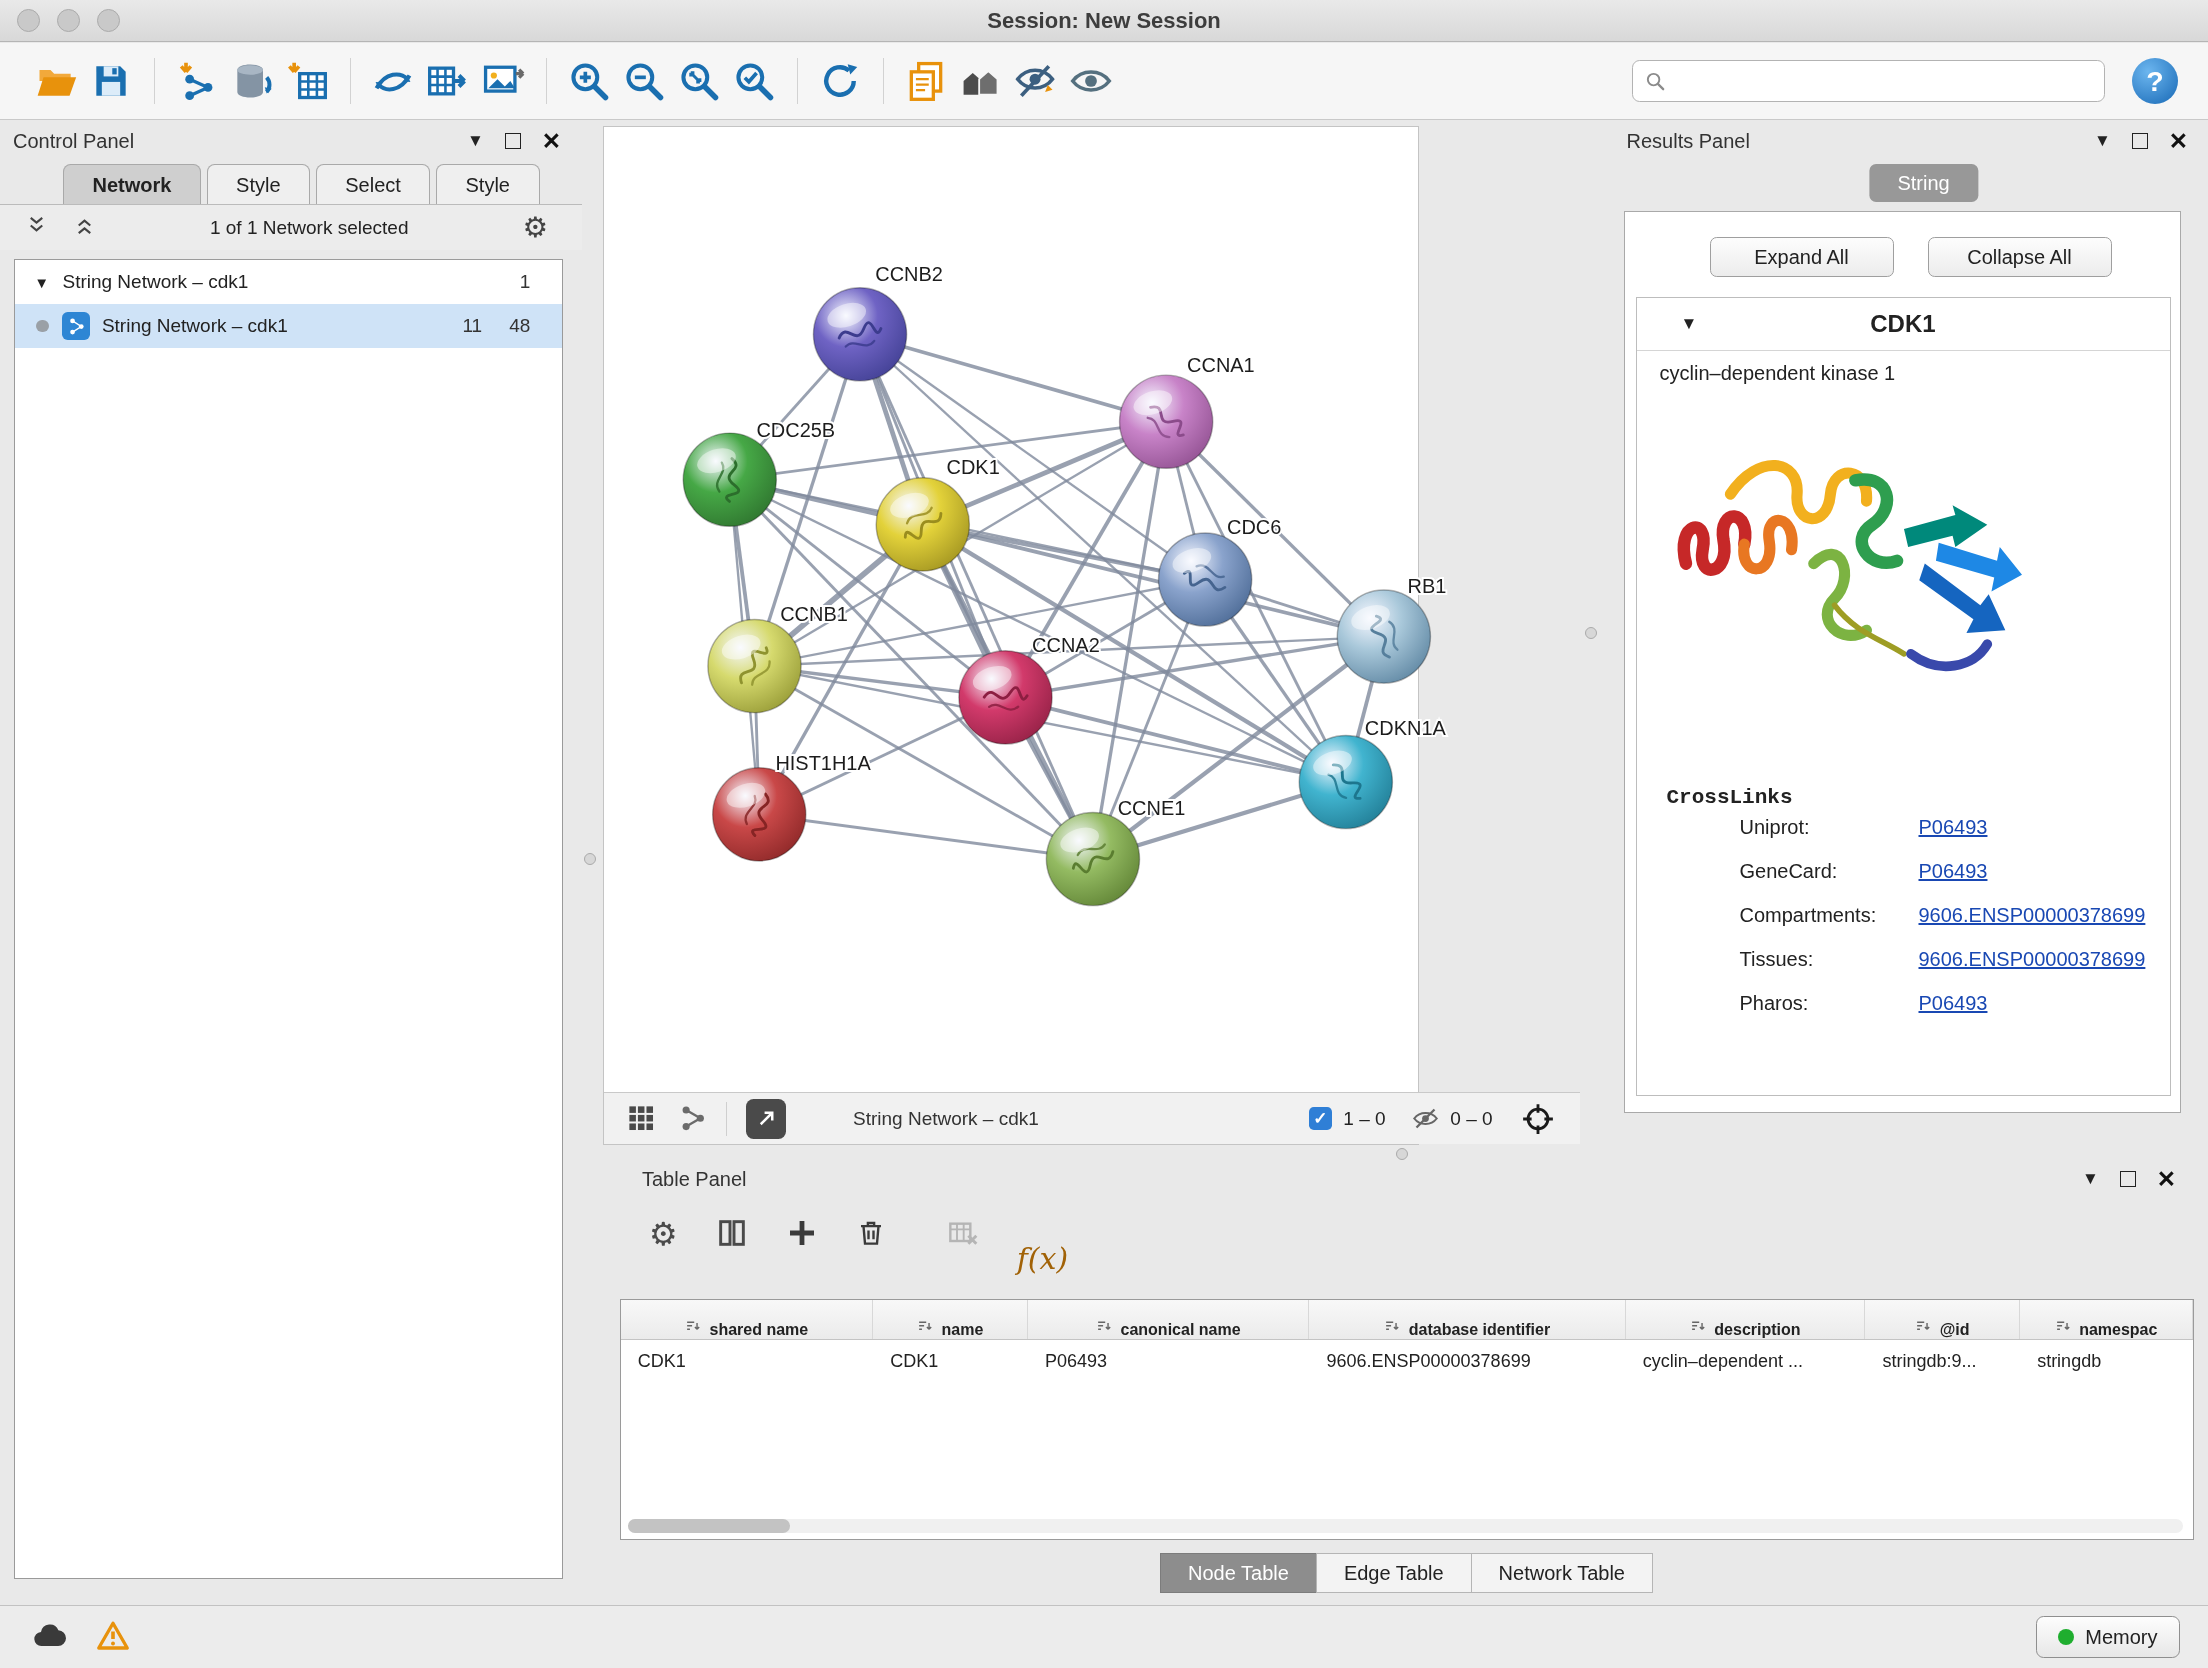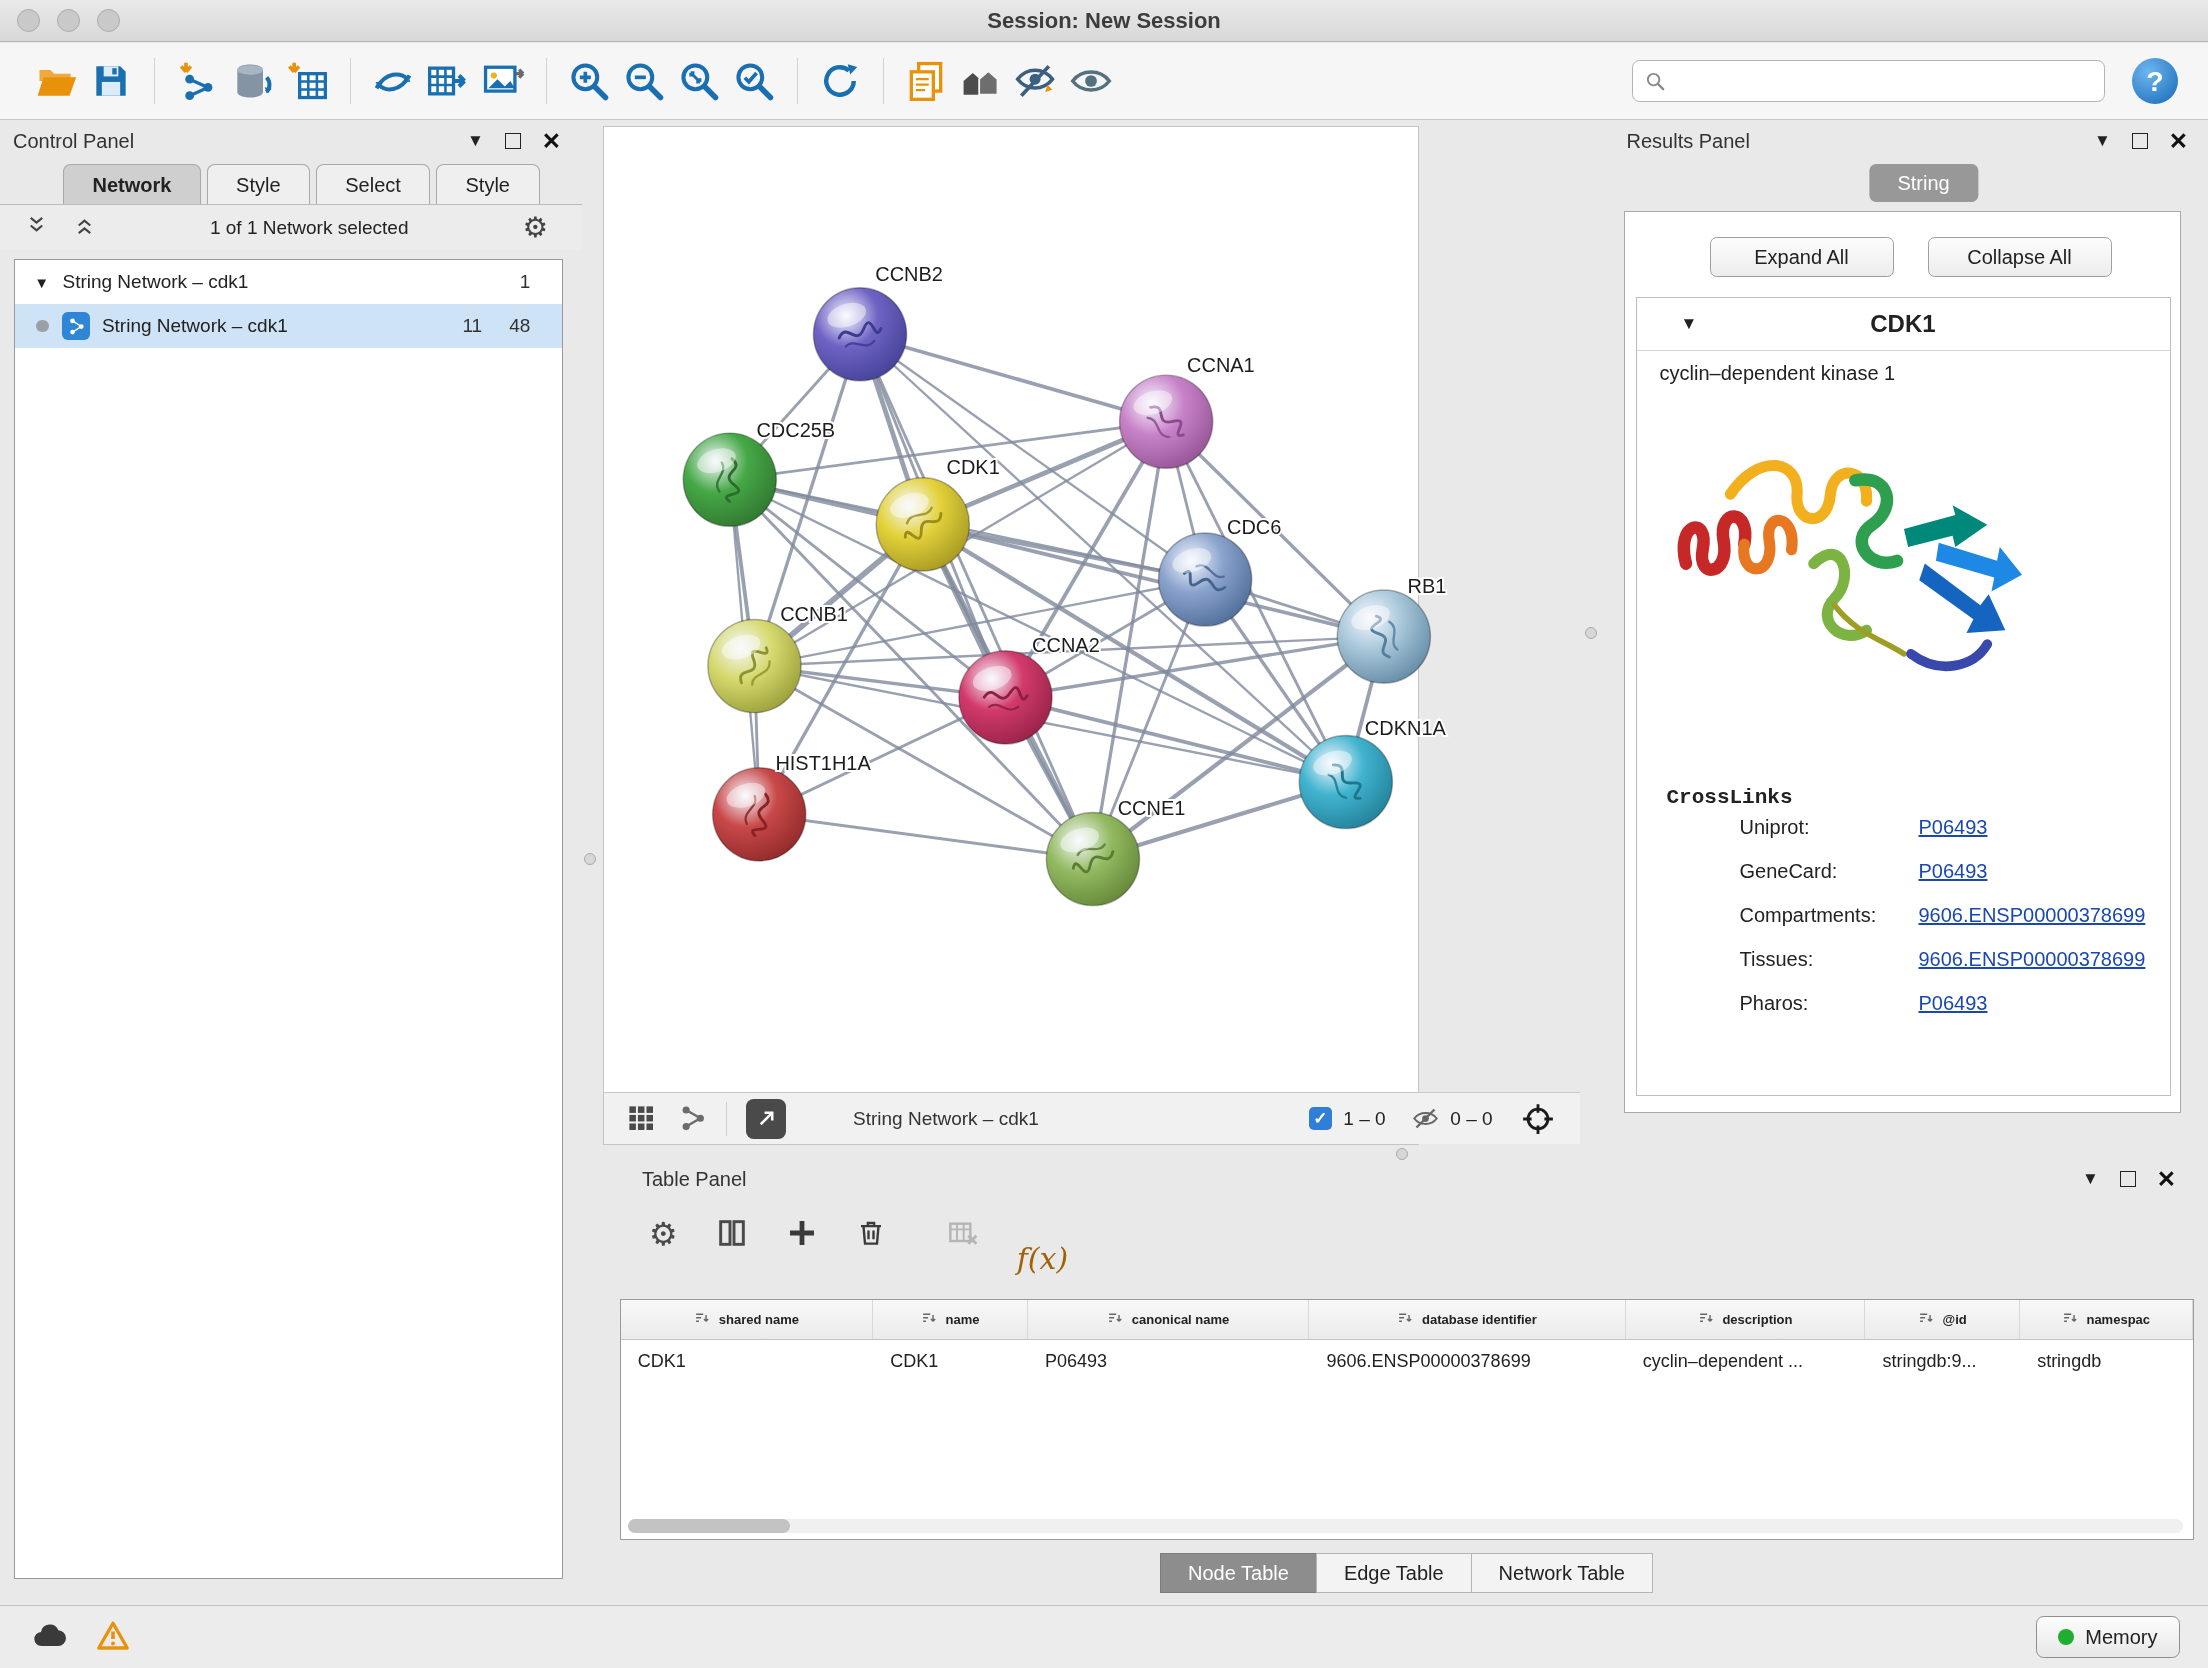--- a/index.html
+++ b/index.html
@@ -103,21 +103,21 @@
   
   #table-panel { position:absolute; left:615px; top:1158px; width:1582px; height:441px; }
   #table-panel .panel-header { padding-left:27px; }
   #tp-toolbar { height:68px; display:flex; align-items:center; padding-left:34px; gap:38px; }
   #tp-toolbar .gear { font-family:"DejaVu Sans", sans-serif; font-size:32px; color:#4a4a4a; }
   #tp-toolbar .fx { font-family:"DejaVu Serif", serif; font-style:italic; font-size:30px; color:#a16207;margin-top:48px; }
   #tp-table { position:absolute; left:4.8px; top:141px; width:1574px; height:241px;
     background:#fff; border:1px solid #9a9a9a; overflow:hidden; }
   #tp-head { display:flex; height:40px; background:linear-gradient(#f8f8f8,#ebebeb);
     border-bottom:1px solid #c4c4c4; }
-  .th { display:flex; align-items:center; justify-content:center; gap:7.6px; font-size:13px;
+  .th { display:flex; align-items:flex-end; justify-content:center; gap:7.6px; font-size:16px;
     font-weight:bold; border-right:1px solid #d8d8d8; overflow:hidden; white-space:nowrap; }
   #tp-row { display:flex; height:42px; align-items:center; }
   .td { font-size:18px; padding-left:17px; overflow:hidden; white-space:nowrap; }
   #tp-hscroll { position:absolute; left:7.6px; bottom:5.7px; width:1555px; height:14.3px;
     background:#f0f0f0; border-radius:7.6px; }
   #tp-hthumb { width:162px; height:14.3px; background:#c3c3c3; border-radius:7.6px; }
   #tp-tabs { position:absolute; left:0; width:1582px; top:395px; display:flex; justify-content:center; }
   .tp-tab { padding:0 27px; height:40px; line-height:38px; font-size:20px;
     border:1px solid #b5b5b5; background:#f3f3f3; margin:0 -1px 0 0; }
   .tp-tab.selected { background:#8d8d8d; color:#fff; border-color:#7c7c7c; }

